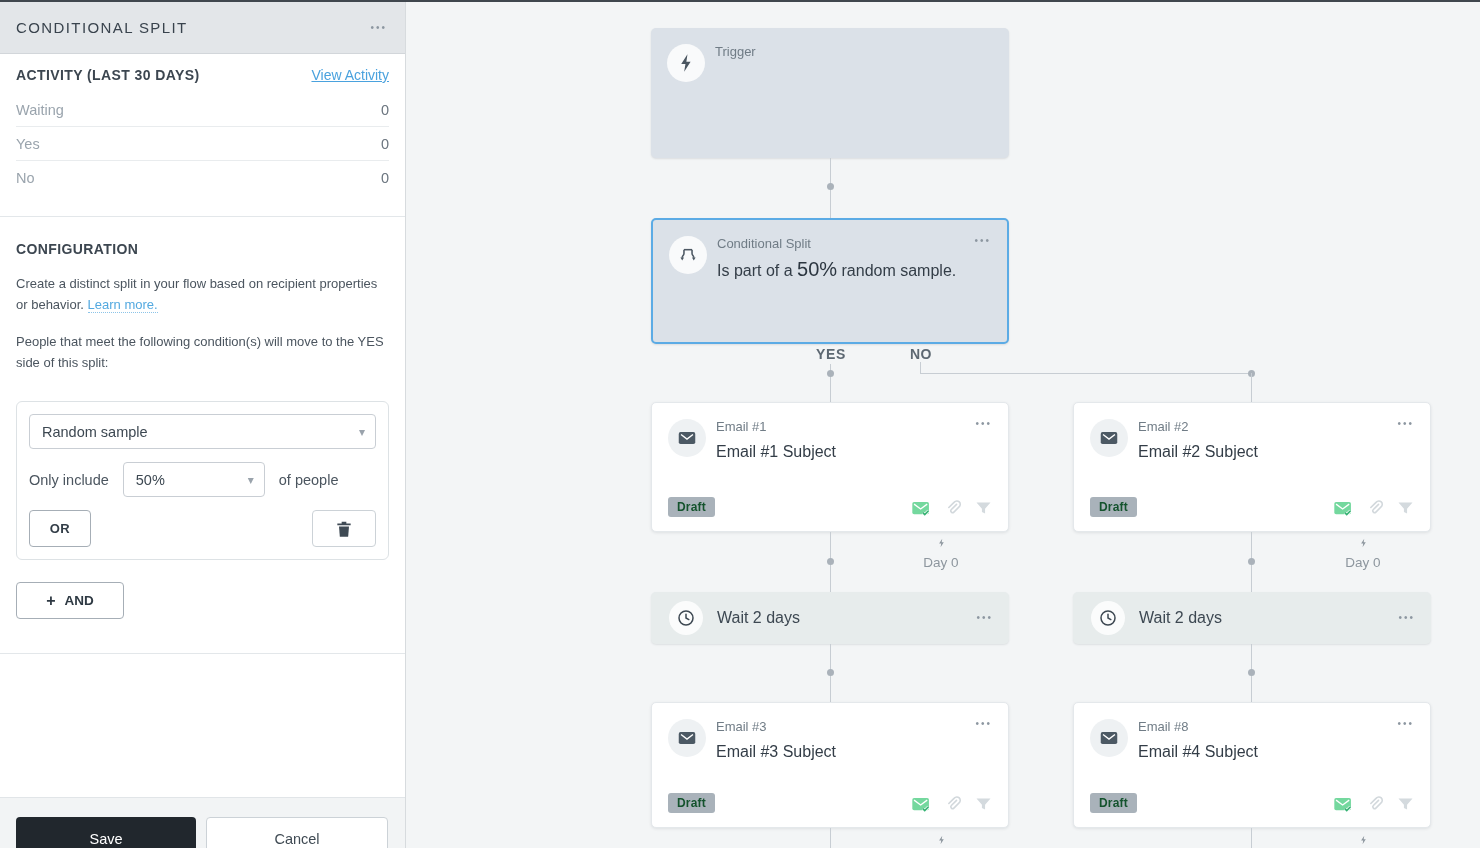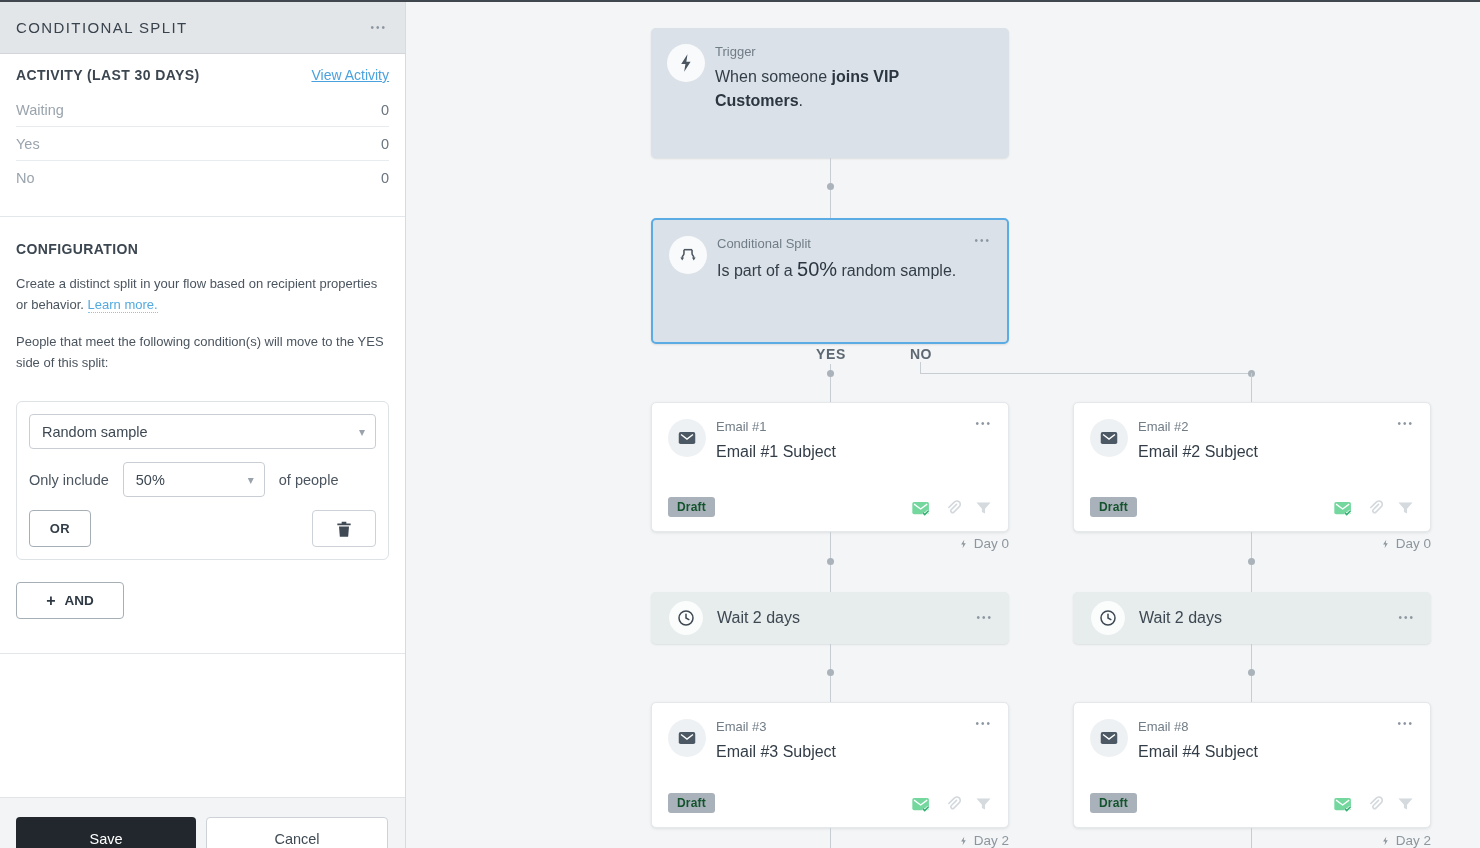--- a/index.html
+++ b/index.html
@@ -76,21 +76,21 @@
     display:flex; align-items:center; justify-content:center; }
   .wait-label { font-size:16px; color:#3d4852; }
   .wait-more { position:absolute; right:16px; top:50%; transform:translateY(-50%); }
 
   .branch-label { position:absolute; width:60px; text-align:center; font-size:14px; font-weight:600;
     color:#5d6872; letter-spacing:.6px; }
   .cline { position:absolute; background:#c7cdd3; }
   .v { width:1px; } .h { height:1px; }
   .cdot { position:absolute; width:7px; height:7px; border-radius:50%; background:#aab2ba; }
   .day-label { position:absolute; width:136px; display:flex; justify-content:flex-end; align-items:center;
-    gap:5px; font-size:13.5px; color:#8d969e; }
+    gap:5px; font-size:13.5px; color:#8d969e;flex-direction:column; }
 
   
   .pos-trigger { left:244px; top:26px;  width:358px; height:130px; }
   .pos-split   { left:244px; top:216px; width:358px; height:126px; }
   .pos-e1 { left:244px; top:400px; width:358px; height:130px; }
   .pos-e2 { left:666px; top:400px; width:358px; height:130px; }
   .pos-w1 { left:244px; top:590px; width:358px; height:52px; }
   .pos-w2 { left:666px; top:590px; width:358px; height:52px; }
   .pos-e3 { left:244px; top:700px; width:358px; height:126px; }
   .pos-e4 { left:666px; top:700px; width:358px; height:126px; }
@@ -218,23 +218,20 @@
 <main class="canvas">
 
   <div class="card card-gray pos-trigger">
     <div class="icon-circle circ-light">
       <svg width="22" height="22" viewBox="0 0 24 24">
           <use href="#i-bolt"></use>
         </svg>
     </div>
     <div class="card-text" style="max-width:222px;">
       <div class="card-kind">Trigger</div>
-      <div class="card-title">
-        <span>When someone </span><strong>joins VIP Customers</strong><span>.</span>
-      </div>
     </div>
   </div>
 
   <div class="cline v" style="left:423px; top:156px; height:60px;"></div>
   <div class="cdot" style="left:420px; top:181px;"></div>
 
   <div class="card card-gray selected pos-split">
     <div class="icon-circle circ-light">
       <svg width="22" height="22" viewBox="0 0 24 24">
           <use href="#i-split"></use>

